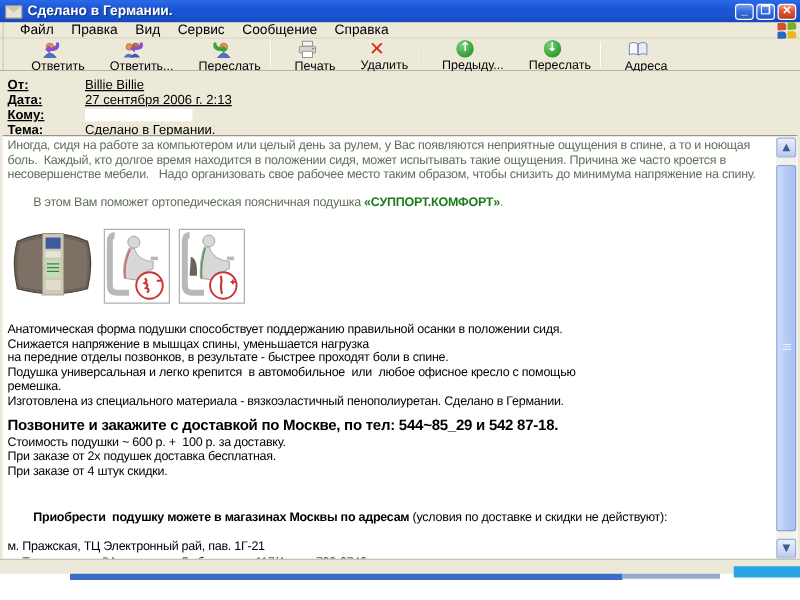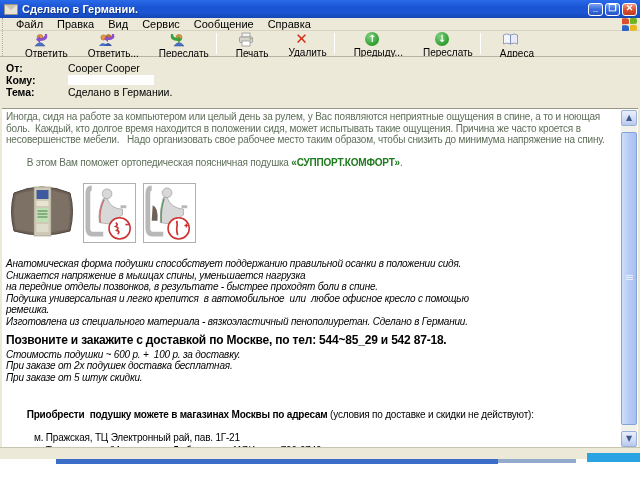--- a/index.html
+++ b/index.html
@@ -47,39 +47,39 @@
   .circle-ico{width:14px;height:14px;border-radius:50%;
     background:radial-gradient(circle at 35% 30%,#7ed07e,#2f9e2f 70%);
     color:#fff;font-family:"DejaVu Sans",sans-serif;font-size:10px;line-height:14px;
     text-align:center;font-weight:bold;}
   .x-ico{color:#d42a12;font-size:15px;font-weight:bold;line-height:14px;
     font-family:"DejaVu Sans",sans-serif;}
 
   
   #msgheader{position:absolute;left:0;top:57px;width:640px;height:51px;background:#ece9d8;
     font-size:10.5px;padding-top:5px;}
-  .hdr-row{display:flex;height:12px;line-height:12px;}
+  .hdr-row{display:flex;height:12px;line-height:12px;text-decoration:underline;}
   .hdr-label{width:68px;padding-left:6px;font-weight:bold;color:#000;}
   .hdr-value{color:#000;}
   .redacted{display:inline-block;width:86px;height:10px;background:#fff;margin-top:1px;}
 
   
   #body{position:absolute;left:2px;top:108px;width:636px;height:339px;background:#fff;
     border-top:1px solid #9a9686;overflow:hidden;}
   #content{position:absolute;left:0;top:0;width:619px;padding:2px 4px 0 4px;
     font-size:10px;letter-spacing:-0.2px;line-height:11.5px;color:#000;}
   .intro{color:#5f6f5a;white-space:pre-wrap;}
   .product-name{font-weight:bold;color:#1d7a1d;}
   .pics{display:flex;gap:7px;margin:3px 0 2px 2px;height:62px;align-items:flex-start;}
   .bold-line{font-weight:bold;font-size:12px;letter-spacing:-0.2px;margin:8px 0 2px 0;}
-  .plain{white-space:pre-wrap;font-style:italic;}
+  .plain{white-space:pre-wrap;}
   .stores-head{margin-top:14px;white-space:pre-wrap;}
   .stores-head b{font-weight:bold;}
   .desc-block{margin-top:13px;}
-  .store-line{white-space:pre-wrap;margin-left:28px;}
+  .store-line{white-space:pre-wrap;}
 
   
   #scrollbar{position:absolute;right:1px;top:1px;width:16px;height:337px;background:#f2f1ea;}
   .sb-btn{position:absolute;left:0;width:16px;height:16px;border:1px solid #9ab0d9;border-radius:2px;
     background:linear-gradient(180deg,#e9f0fc,#cfdaf5 60%,#b7c8ee);
     color:#3f5a8c;font-size:8px;text-align:center;line-height:14px;font-family:"DejaVu Sans",sans-serif;}
   #sb-up{top:0;}
   #sb-down{bottom:0;}
   #sb-thumb{position:absolute;left:0;top:22px;width:16px;height:293px;border:1px solid #84a3dd;border-radius:2px;
     background:linear-gradient(90deg,#cfdffc,#b5cbf4 50%,#a8c0ef);}
@@ -219,21 +219,25 @@
           <line x1="8.5" y1="3" x2="8.5" y2="12" stroke="#7a8ab0" stroke-width="0.8"></line>
         </svg>
       </span>
       <span class="tb-label">Адреса</span>
     </div>
   </div>
 
   <div id="msgheader">
     <div class="hdr-row">
       <span class="hdr-label">От:</span>
-      <span class="hdr-value">Cooper Cooper</span>
+      <span class="hdr-value">Billie Billie</span>
+    </div>
+    <div class="hdr-row">
+      <span class="hdr-label">Дата:</span>
+      <span class="hdr-value">27 сентября 2006 г. 2:13</span>
     </div>
     <div class="hdr-row">
       <span class="hdr-label">Кому:</span>
       <span class="redacted"></span>
     </div>
     <div class="hdr-row">
       <span class="hdr-label">Тема:</span>
       <span class="hdr-value">Сделано в Германии.</span>
     </div>
   </div>
@@ -288,21 +292,21 @@
         <div class="plain">Снижается напряжение в мышцах спины, уменьшается нагрузка</div>
         <div class="plain">на передние отделы позвонков, в результате - быстрее проходят боли в спине.</div>
         <div class="plain">Подушка универсальная и легко крепится  в автомобильное  или  любое офисное кресло с помощью</div>
         <div class="plain">ремешка.</div>
         <div class="plain">Изготовлена из специального материала - вязкоэластичный пенополиуретан. Сделано в Германии.</div>
       </div>
 
       <div class="bold-line">Позвоните и закажите с доставкой по Москве, по тел: 544~85_29 и 542 87-18.</div>
       <div class="plain">Стоимость подушки ~ 600 р. +  100 р. за доставку.</div>
       <div class="plain">При заказе от 2х подушек доставка бесплатная.</div>
-      <div class="plain">При заказе от 5 штук скидки.</div>
+      <div class="plain">При заказе от 4 штук скидки.</div>
 
       <div class="stores-head">
         <b>Приобрести  подушку можете в магазинах Москвы по адресам</b><span> (условия по доставке и скидки не действуют):</span>
       </div>
       <div class="store-line">м. Пражская, ТЦ Электронный рай, пав. 1Г-21</div>
       <div class="store-line" style="margin-top:2px">м. Текстильщики/Марьино, ул. Люблинская, 117/4, тел. 799-9740</div>
 
     </div>
 
     <div id="scrollbar">

